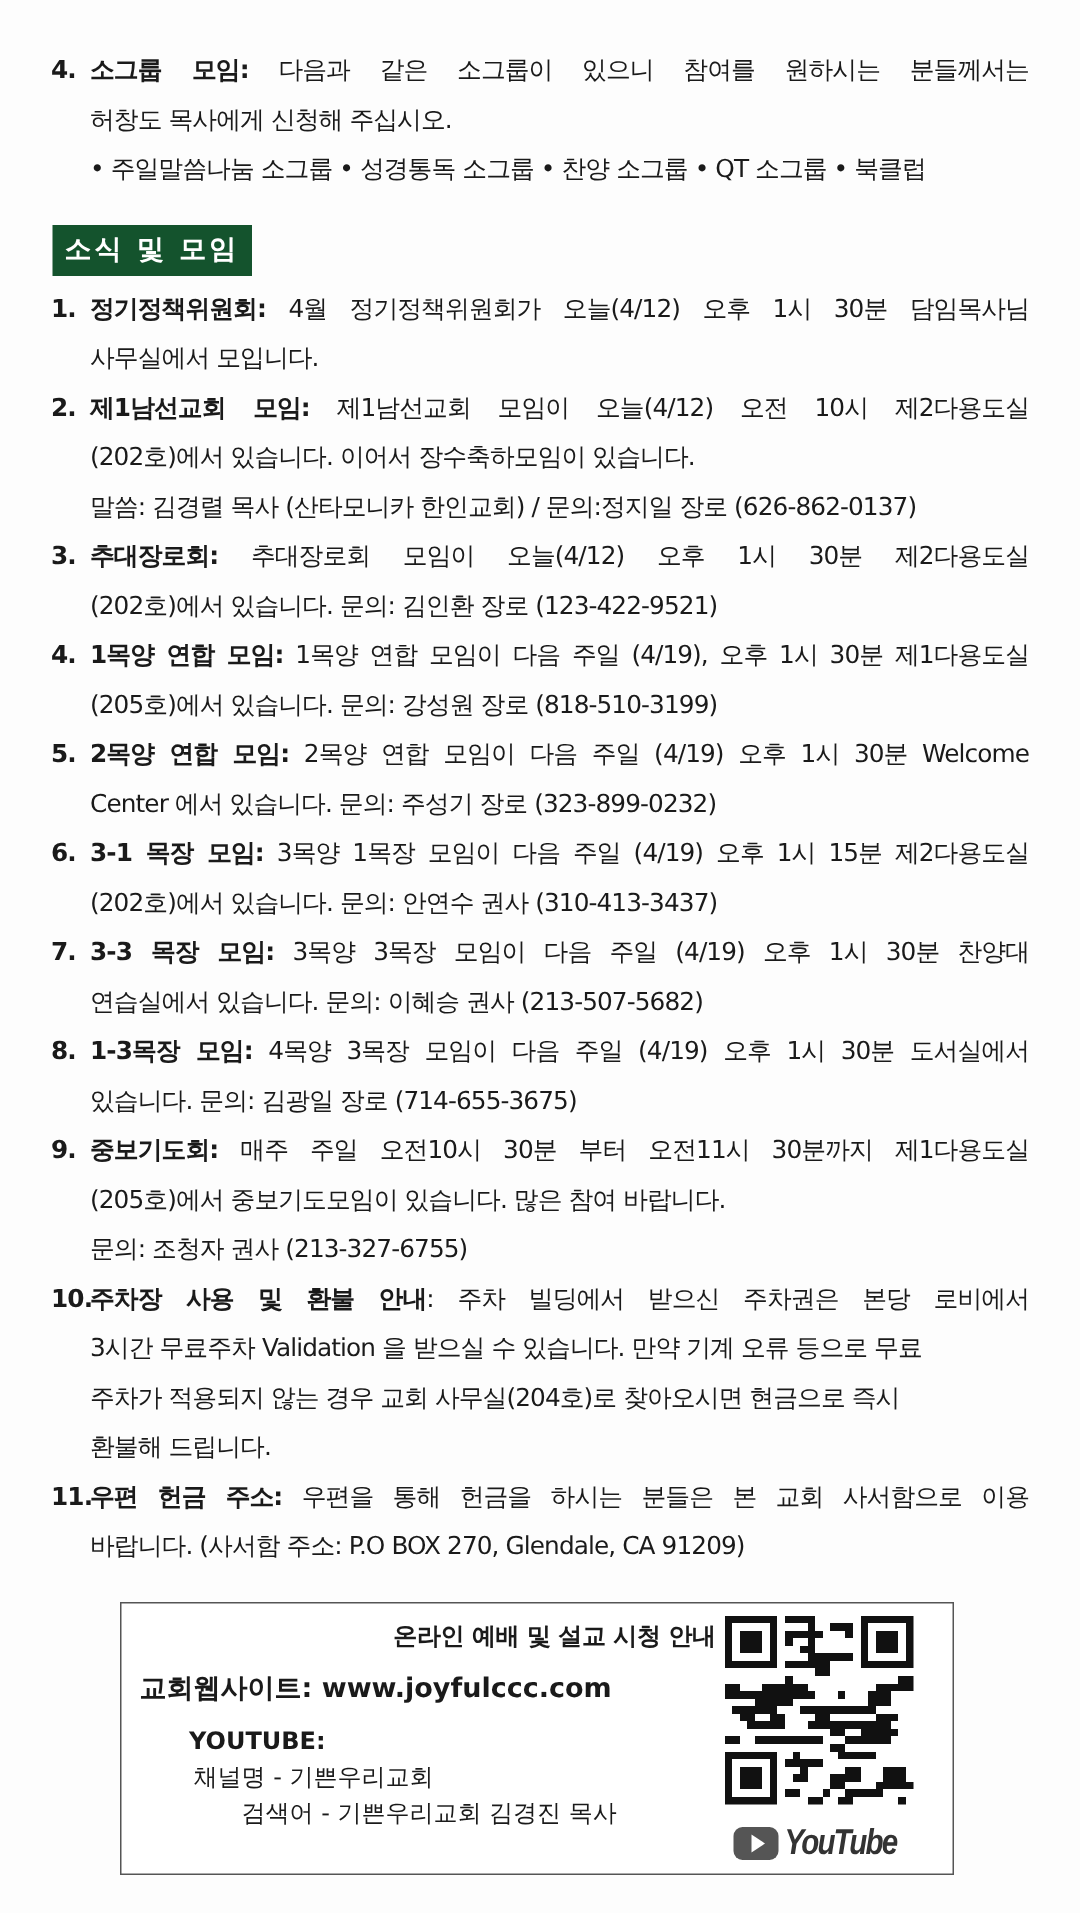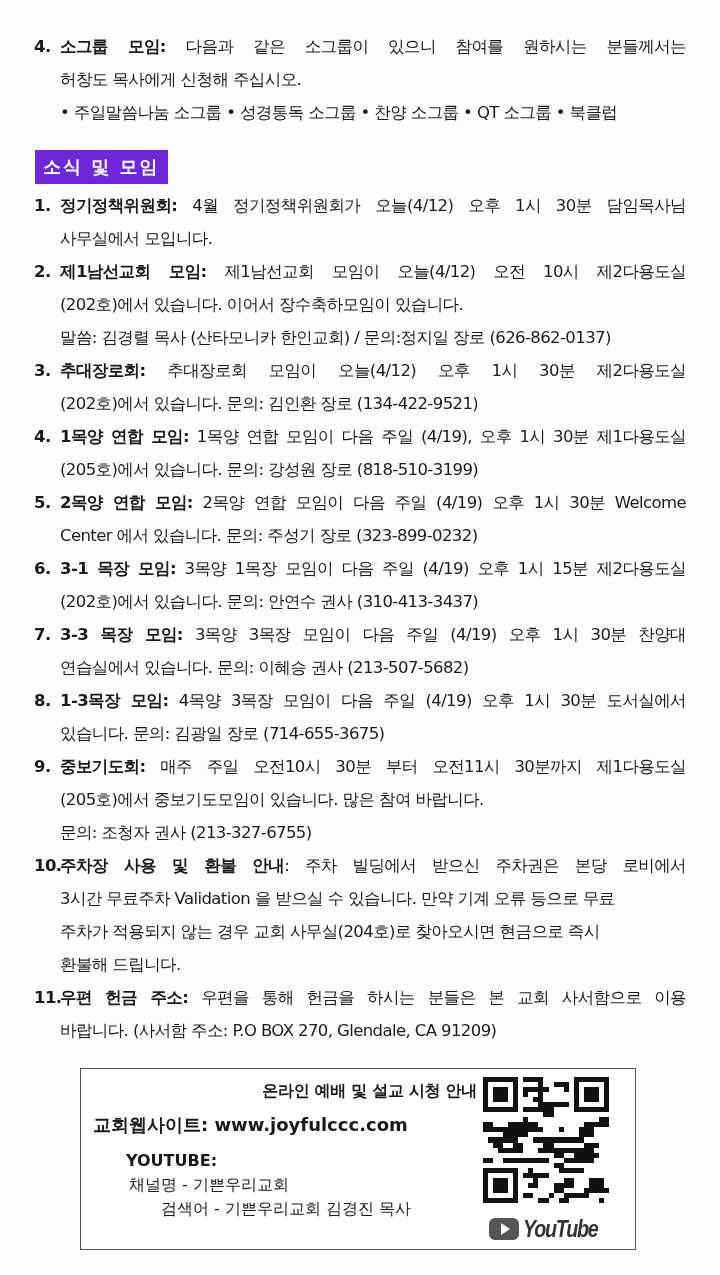--- a/index.html
+++ b/index.html
@@ -12,21 +12,21 @@
     letter-spacing:-0.6px;
   }
   .item { display:flex; }
   .num { width:26px; flex:none; font-weight:bold; }
   .body { flex:1; text-align:justify; text-align-last:left; }
   .line { display:block; white-space:nowrap; }
   .line.just { text-align-last:justify; text-align:justify; white-space:normal; }
   b { font-weight:bold; }
   .section-header {
     position:absolute; left:35px; top:150px; height:34px; padding:0 8px;
-    background:#6d28d9; color:#fff; font-size:18px; line-height:34px; letter-spacing:2px; font-weight:bold;
+    background:#14532d; color:#fff; font-size:18px; line-height:34px; letter-spacing:2px; font-weight:bold;
   }
   .info-box {
     position:absolute; left:80px; top:1068px; width:556px; height:182px;
     border:1.5px solid #555; background:#fff; box-sizing:border-box;
   }
   .info-title { position:absolute; right:158px; top:12px; font-weight:bold; font-size:16px; letter-spacing:-0.3px; }
   .info-web { position:absolute; left:12px; top:44px; font-weight:bold; font-size:18px; }
   .info-yt { position:absolute; left:16px; top:82px; font-weight:bold; font-size:16px;margin-left:29px; }
   .info-ch { position:absolute; left:48px; top:106px; font-size:16px; }
   .info-sr { position:absolute; left:48px; top:130px; font-size:16px;margin-left:32px; }
@@ -65,21 +65,21 @@
       <div class="body">
         <span class="line just"><b>제1남선교회 모임:</b><span> 제1남선교회 모임이 오늘(4/12) 오전 10시 제2다용도실</span></span>
         <span class="line">(202호)에서 있습니다. 이어서 장수축하모임이 있습니다.</span>
         <span class="line">말씀: 김경렬 목사 (산타모니카 한인교회) / 문의:정지일 장로 (626-862-0137)</span>
       </div>
     </div>
     <div class="item">
       <span class="num">3.</span>
       <div class="body">
         <span class="line just"><b>추대장로회:</b><span> 추대장로회 모임이 오늘(4/12) 오후 1시 30분 제2다용도실</span></span>
-        <span class="line">(202호)에서 있습니다. 문의: 김인환 장로 (134-422-9521)</span>
+        <span class="line">(202호)에서 있습니다. 문의: 김인환 장로 (123-422-9521)</span>
       </div>
     </div>
     <div class="item">
       <span class="num">4.</span>
       <div class="body">
         <span class="line just"><b>1목양 연합 모임:</b><span> 1목양 연합 모임이 다음 주일 (4/19), 오후 1시 30분 제1다용도실</span></span>
         <span class="line">(205호)에서 있습니다. 문의: 강성원 장로 (818-510-3199)</span>
       </div>
     </div>
     <div class="item">

